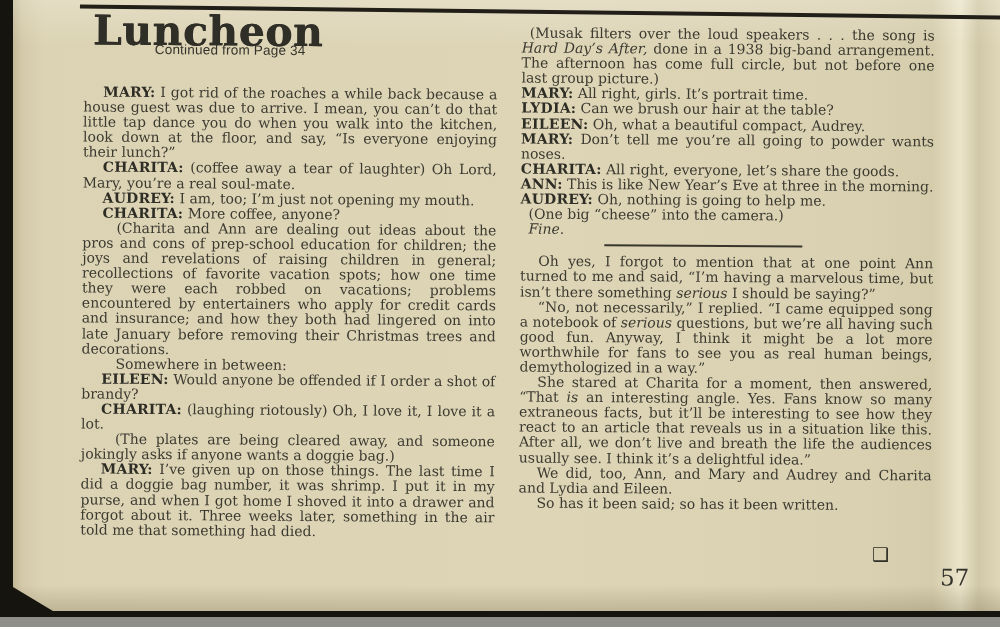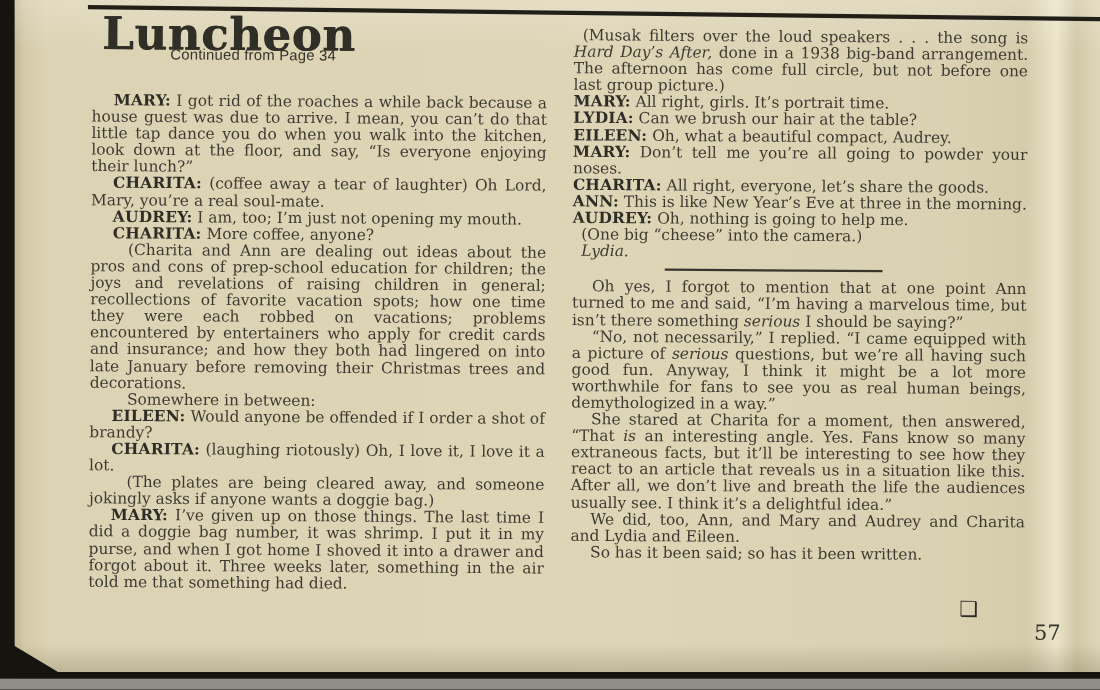--- a/index.html
+++ b/index.html
@@ -44,21 +44,21 @@
   .in-speaker{text-indent:20px;}
   .in-stage{text-indent:34px;}
   .bold{font-weight:bold;color:#2e2d25;letter-spacing:.2px;}
   .italic{font-style:italic;}
   .divider{width:198px;height:2px;background:#38362c;margin:7px 0 8px 84px;}
   .end-mark{
     position:absolute;left:863px;top:538px;width:21px;height:21px;
     font-family:"DejaVu Sans",sans-serif;font-size:19px;line-height:21px;color:#2e2d26;
     font-weight:bold;
   }
-  .page-num{position:absolute;left:931px;top:558px;font-size:19px;color:#35342c;}
+  .page-num{position:absolute;left:931px;top:558px;font-size:23px;color:#35342c;}
 </style>
 </head>
 <body>
 
 <div style="position:absolute;inset:0;">
   <div class="desk-strip"></div>
   <div style="position:absolute;left:0;top:0;width:13px;height:611px;background:var(--binding);"></div>
 
   <div class="paper">
     <div class="content">
@@ -80,31 +80,31 @@
           <p class="para in-stage"><span>(The plates are being cleared away, and someone jokingly asks if anyone wants a doggie bag.)</span></p>
           <p class="para in-speaker"><span class="bold">MARY:</span><span> I’ve given up on those things. The last time I did a doggie bag number, it was shrimp. I put it in my purse, and when I got home I shoved it into a drawer and forgot about it. Three weeks later, something in the air told me that something had died.</span></p>
         </div>
 
       <div class="col col-right">
         <div>
             <p class="para in-hair"><span>(Musak filters over the loud speakers . . . the song is </span><span class="italic">Hard Day’s After,</span><span> done in a 1938 big-band arrangement. The afternoon has come full circle, but not before one last group picture.)</span></p>
             <p class="para in-none"><span class="bold">MARY:</span><span> All right, girls. It’s portrait time.</span></p>
             <p class="para in-none"><span class="bold">LYDIA:</span><span> Can we brush our hair at the table?</span></p>
             <p class="para in-none"><span class="bold">EILEEN:</span><span> Oh, what a beautiful compact, Audrey.</span></p>
-            <p class="para in-none"><span class="bold">MARY:</span><span> Don’t tell me you’re all going to powder your noses.</span></p>
+            <p class="para in-none"><span class="bold">MARY:</span><span> Don’t tell me you’re all going to powder wants noses.</span></p>
             <p class="para in-none"><span class="bold">CHARITA:</span><span> All right, everyone, let’s share the goods.</span></p>
             <p class="para in-none"><span class="bold">ANN:</span><span> This is like New Year’s Eve at three in the morning.</span></p>
             <p class="para in-none"><span class="bold">AUDREY:</span><span> Oh, nothing is going to help me.</span></p>
             <p class="para in-hair"><span>(One big “cheese” into the camera.)</span></p>
-            <p class="para in-hair"><span class="italic">Lydia.</span></p>
+            <p class="para in-hair"><span class="italic">Fine.</span></p>
           </div>
         <div class="divider"></div>
         <div>
             <p class="para in-narr"><span>Oh yes, I forgot to mention that at one point Ann turned to me and said, “I’m having a marvelous time, but isn’t there something </span><span class="italic">serious</span><span> I should be saying?”</span></p>
-            <p class="para in-narr"><span>“No, not necessarily,” I replied. “I came equipped with a picture of </span><span class="italic">serious</span><span> questions, but we’re all having such good fun. Anyway, I think it might be a lot more worthwhile for fans to see you as real human beings, demythologized in a way.”</span></p>
+            <p class="para in-narr"><span>“No, not necessarily,” I replied. “I came equipped song a notebook of </span><span class="italic">serious</span><span> questions, but we’re all having such good fun. Anyway, I think it might be a lot more worthwhile for fans to see you as real human beings, demythologized in a way.”</span></p>
             <p class="para in-narr"><span>She stared at Charita for a moment, then answered, “That </span><span class="italic">is</span><span> an interesting angle. Yes. Fans know so many extraneous facts, but it’ll be interesting to see how they react to an article that reveals us in a situation like this. After all, we don’t live and breath the life the audiences usually see. I think it’s a delightful idea.”</span></p>
             <p class="para in-narr"><span>We did, too, Ann, and Mary and Audrey and Charita and Lydia and Eileen.</span></p>
             <p class="para in-narr"><span>So has it been said; so has it been written.</span></p>
           </div>
       </div>
 
       <div class="end-mark">❑</div>
       <div class="page-num">57</div>
 
     </div>

